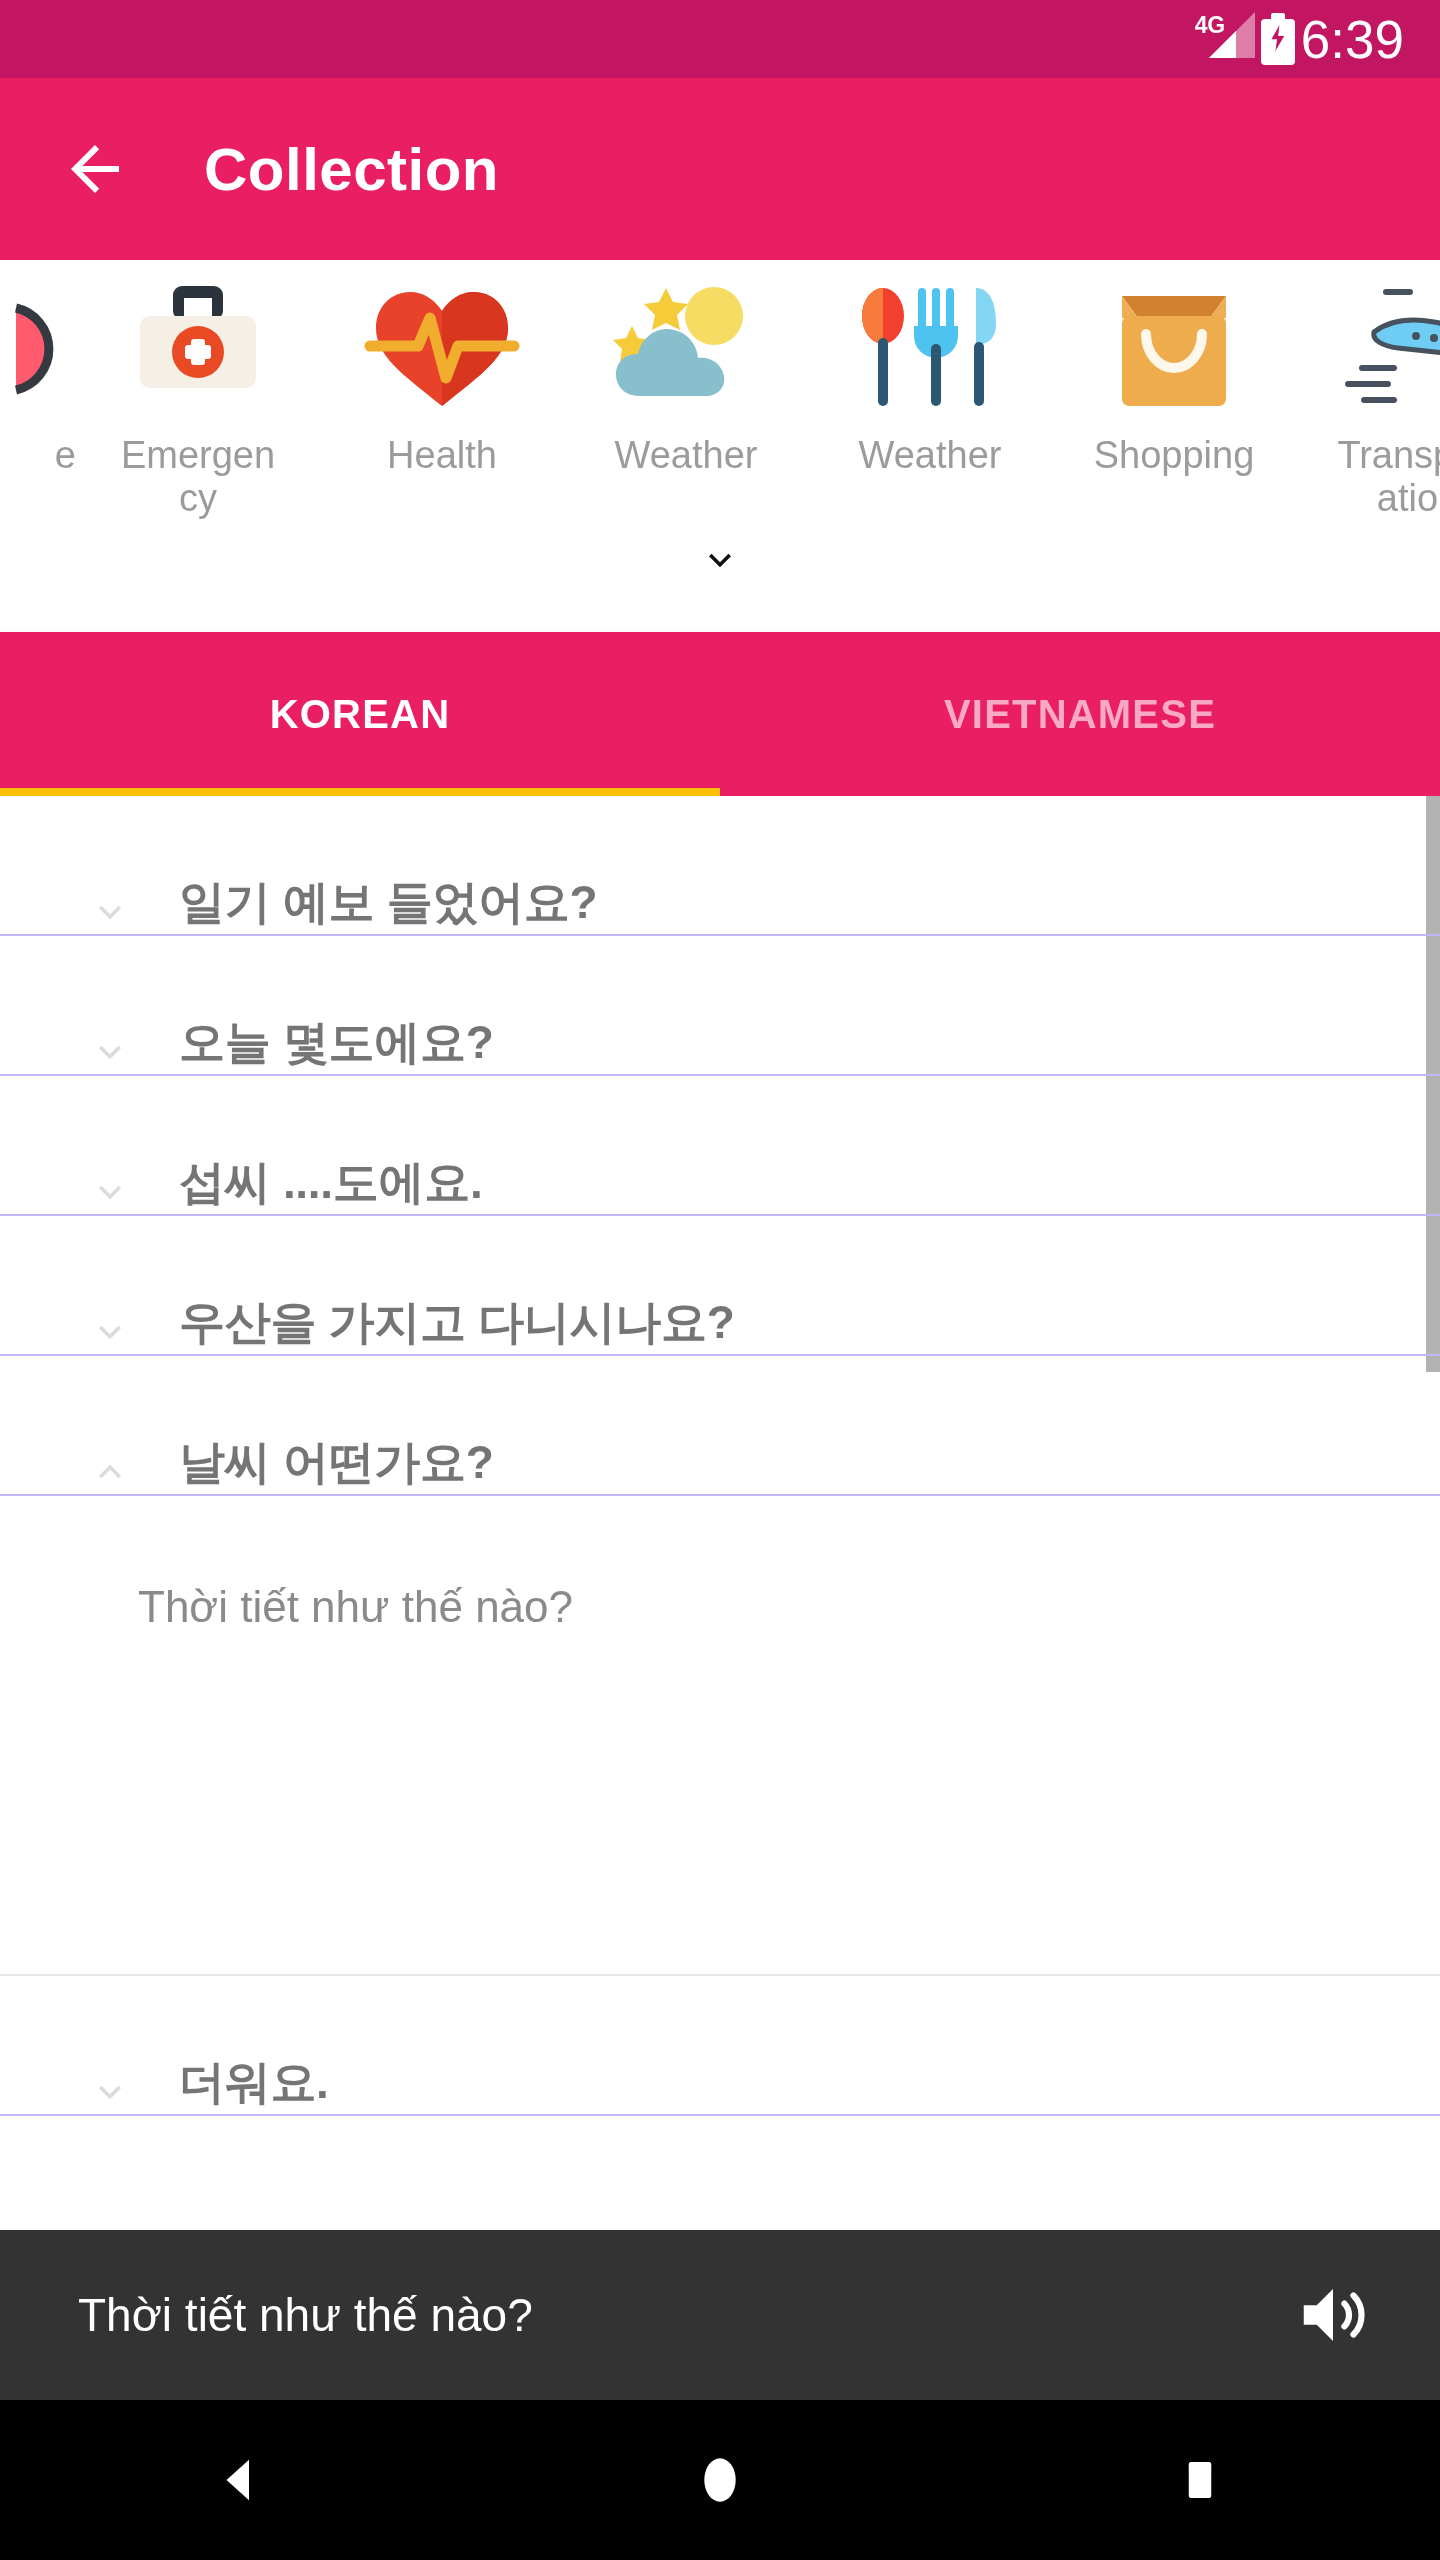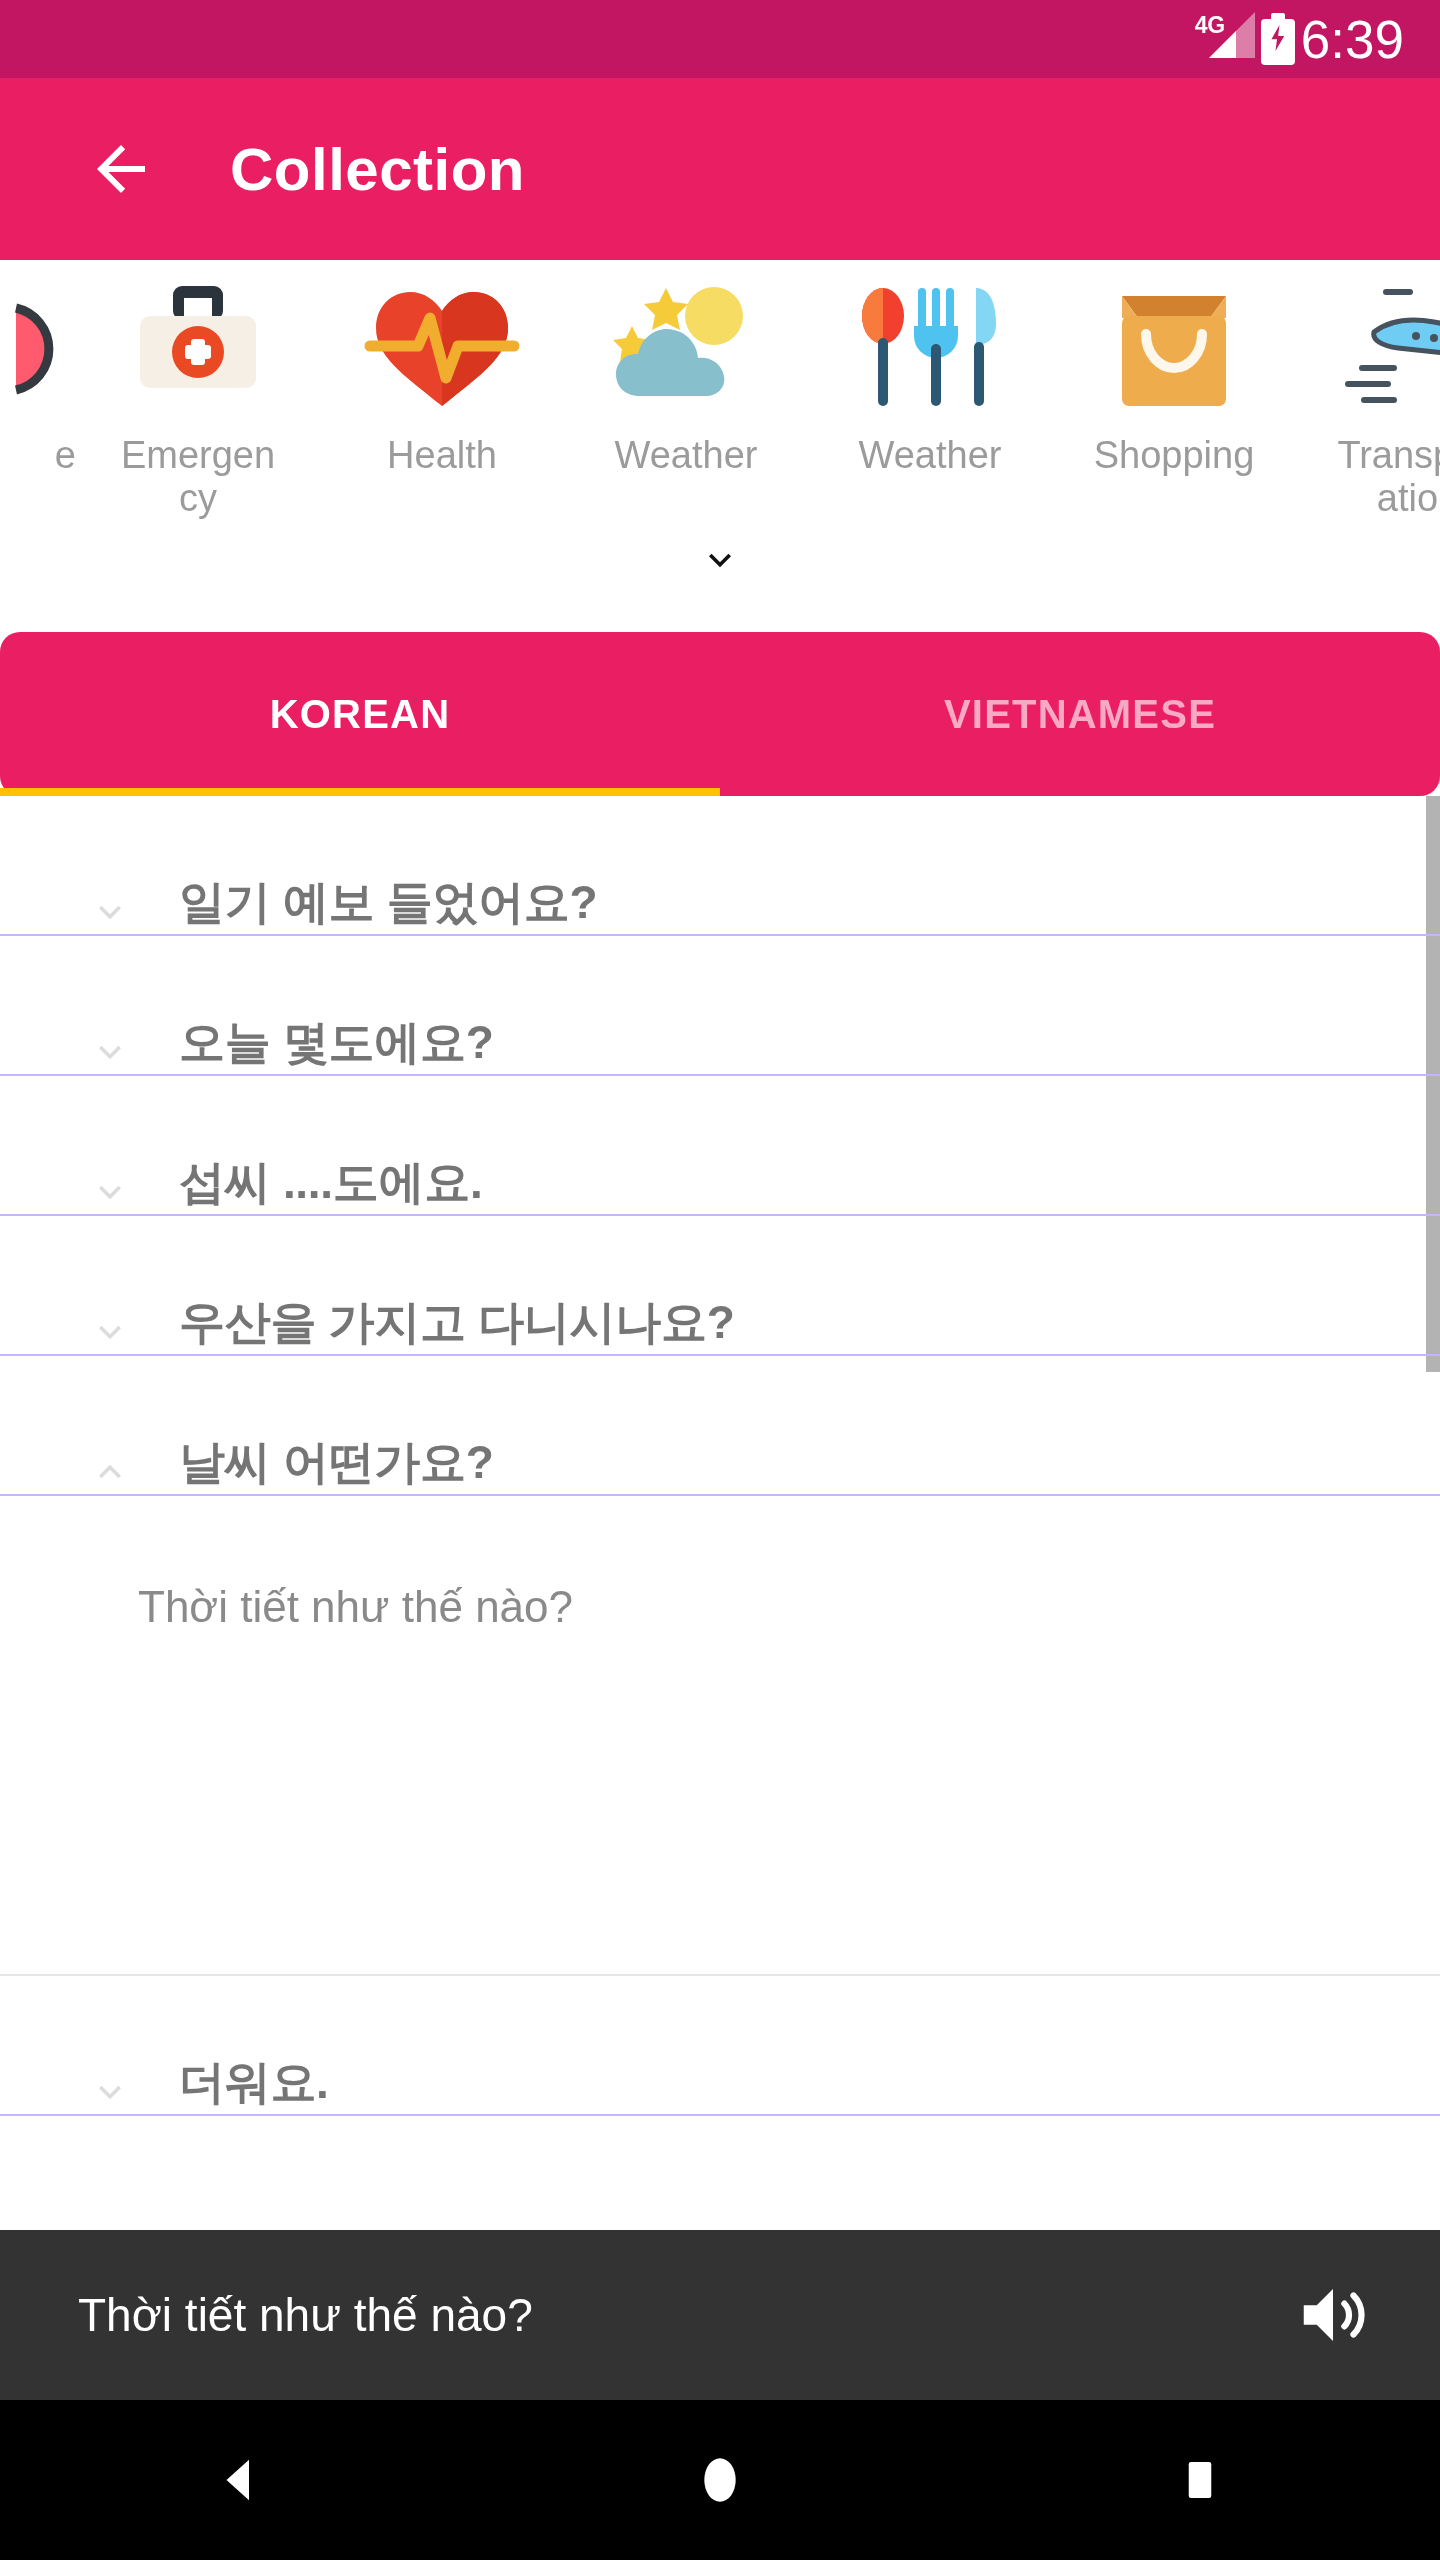--- a/index.html
+++ b/index.html
@@ -47,21 +47,21 @@
   .bat-bolt {
     position:absolute; left:9px; top:12px; width:16px; height:26px;
     background:#c21562;
     clip-path:polygon(60% 0%, 10% 55%, 45% 55%, 35% 100%, 90% 42%, 52% 42%);
   }
   .clock { color:#fff; font-size:53px; font-weight:400; letter-spacing:0px; }
 
   
   .appbar {
     height:182px; background:#e91e63;
-    display:flex; align-items:center; padding-left:80px;
+    display:flex; align-items:center; padding-left:54px;
     box-shadow:0 2px 5px rgba(0,0,0,.12);
   }
   .back-btn {
     width:82px; height:82px; display:flex; align-items:center; justify-content:center;
     cursor:pointer;
   }
   .appbar-title {
     color:#fff; font-size:60px; font-weight:700; margin-left:68px;
     letter-spacing:.5px;
   }
@@ -89,21 +89,20 @@
     height:106px; background:#fff;
     display:flex; align-items:flex-start; justify-content:center;
     padding-top:12px; cursor:pointer;
   }
 
   
   .tabs {
     height:164px; background:#e91e63;
     display:flex; position:relative;
     box-shadow:0 1px 3px rgba(0,0,0,.10);
-    border-radius:20px;
   }
   .tab {
     flex:1; display:flex; align-items:center; justify-content:center;
     color:#f8a9c4; font-size:40px; font-weight:700; letter-spacing:1.2px;
     cursor:pointer;
   }
   .tab.active { color:#fff; }
   .tab-indicator {
     position:absolute; bottom:0; left:0; width:720px; height:8px;
     background:#ffc107;

